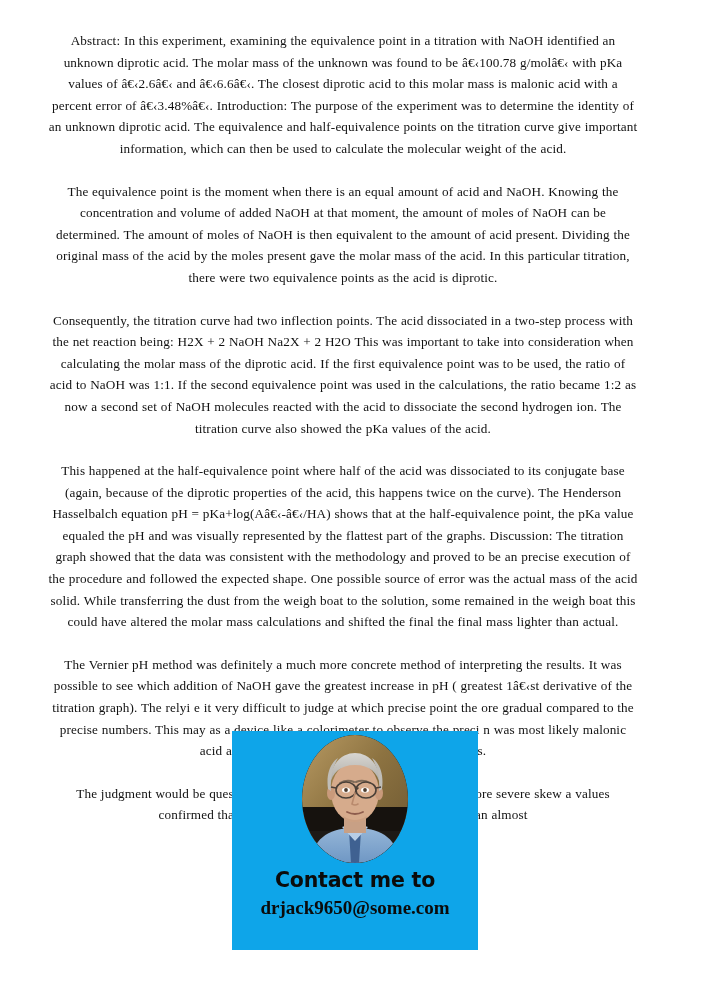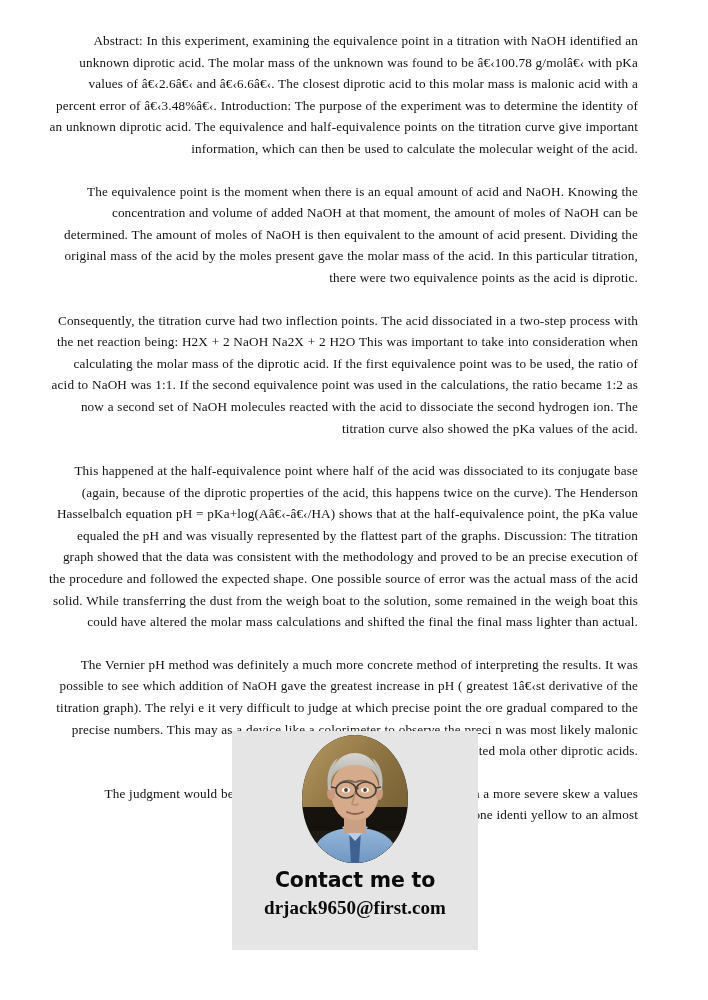--- a/index.html
+++ b/index.html
@@ -28,35 +28,35 @@
     left: 48px;
     top: 30px;
     width: 590px;
   }
 
   .para {
     font-family: "Liberation Serif", "DejaVu Serif", serif;
     font-size: 13.2px;
     line-height: 21.6px;
     color: #111111;
-    text-align: right;
+    text-align: center;
     margin: 0 0 21px 0;
     letter-spacing: 0.01em;
     word-spacing: 0.02em;
   }
   .para:last-child { margin-bottom: 0; }
 
   
   #promo-overlay {
     position: absolute;
     left: 232px;
     top: 731px;
     width: 246px;
     height: 219px;
-    background: #e5e5e5;
+    background: #0ea5e9;
     box-sizing: border-box;
     display: flex;
     flex-direction: column;
     align-items: center;
     justify-content: flex-start;
     padding-top: 4px;
     z-index: 10;
     overflow: hidden;
   }
 
@@ -182,17 +182,17 @@
 
           <path d="M41 82 q12 8 24 0" stroke="#c49a7c" stroke-width="2" fill="none" opacity="0.6"></path>
         </g>
       </svg>
     </div>
 
     <div id="promo-headline">
       <span class="hl-line">Contact me to</span>
     </div>
 
-    <div id="promo-email">drjack9650@first.com</div>
+    <div id="promo-email">drjack9650@some.com</div>
 
   </div>
 
 </div>
 
 </body></html>

